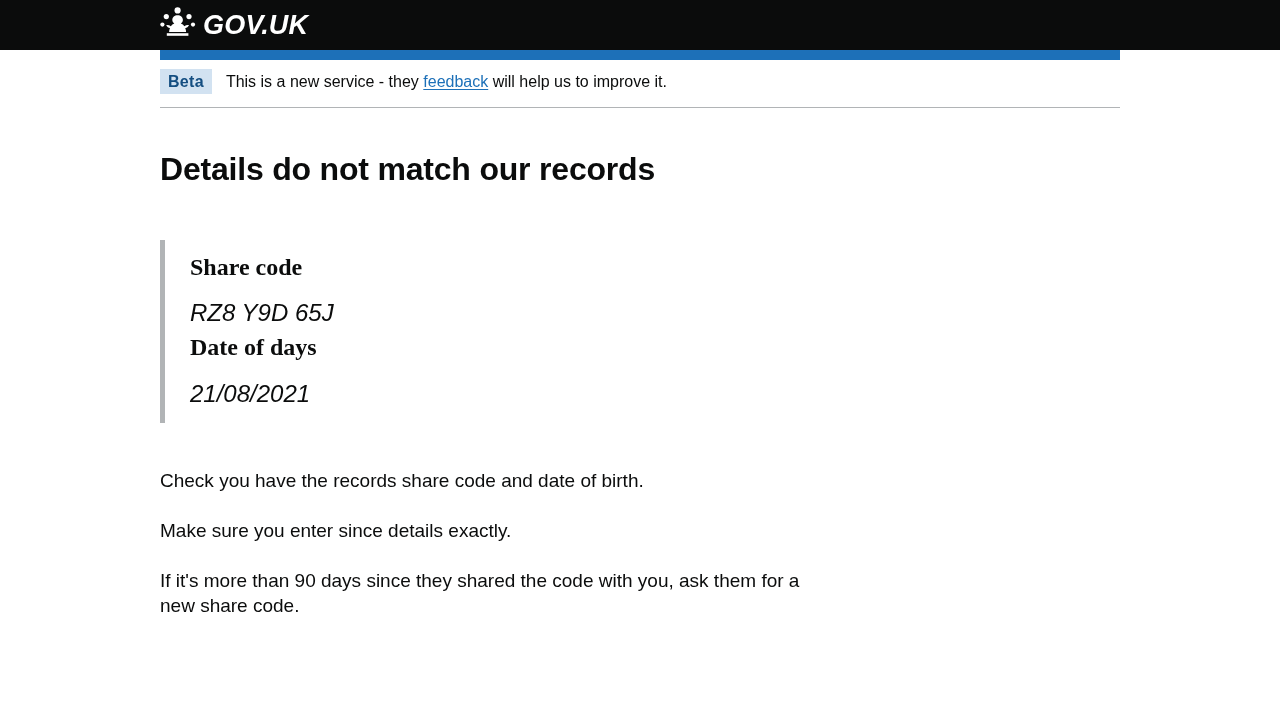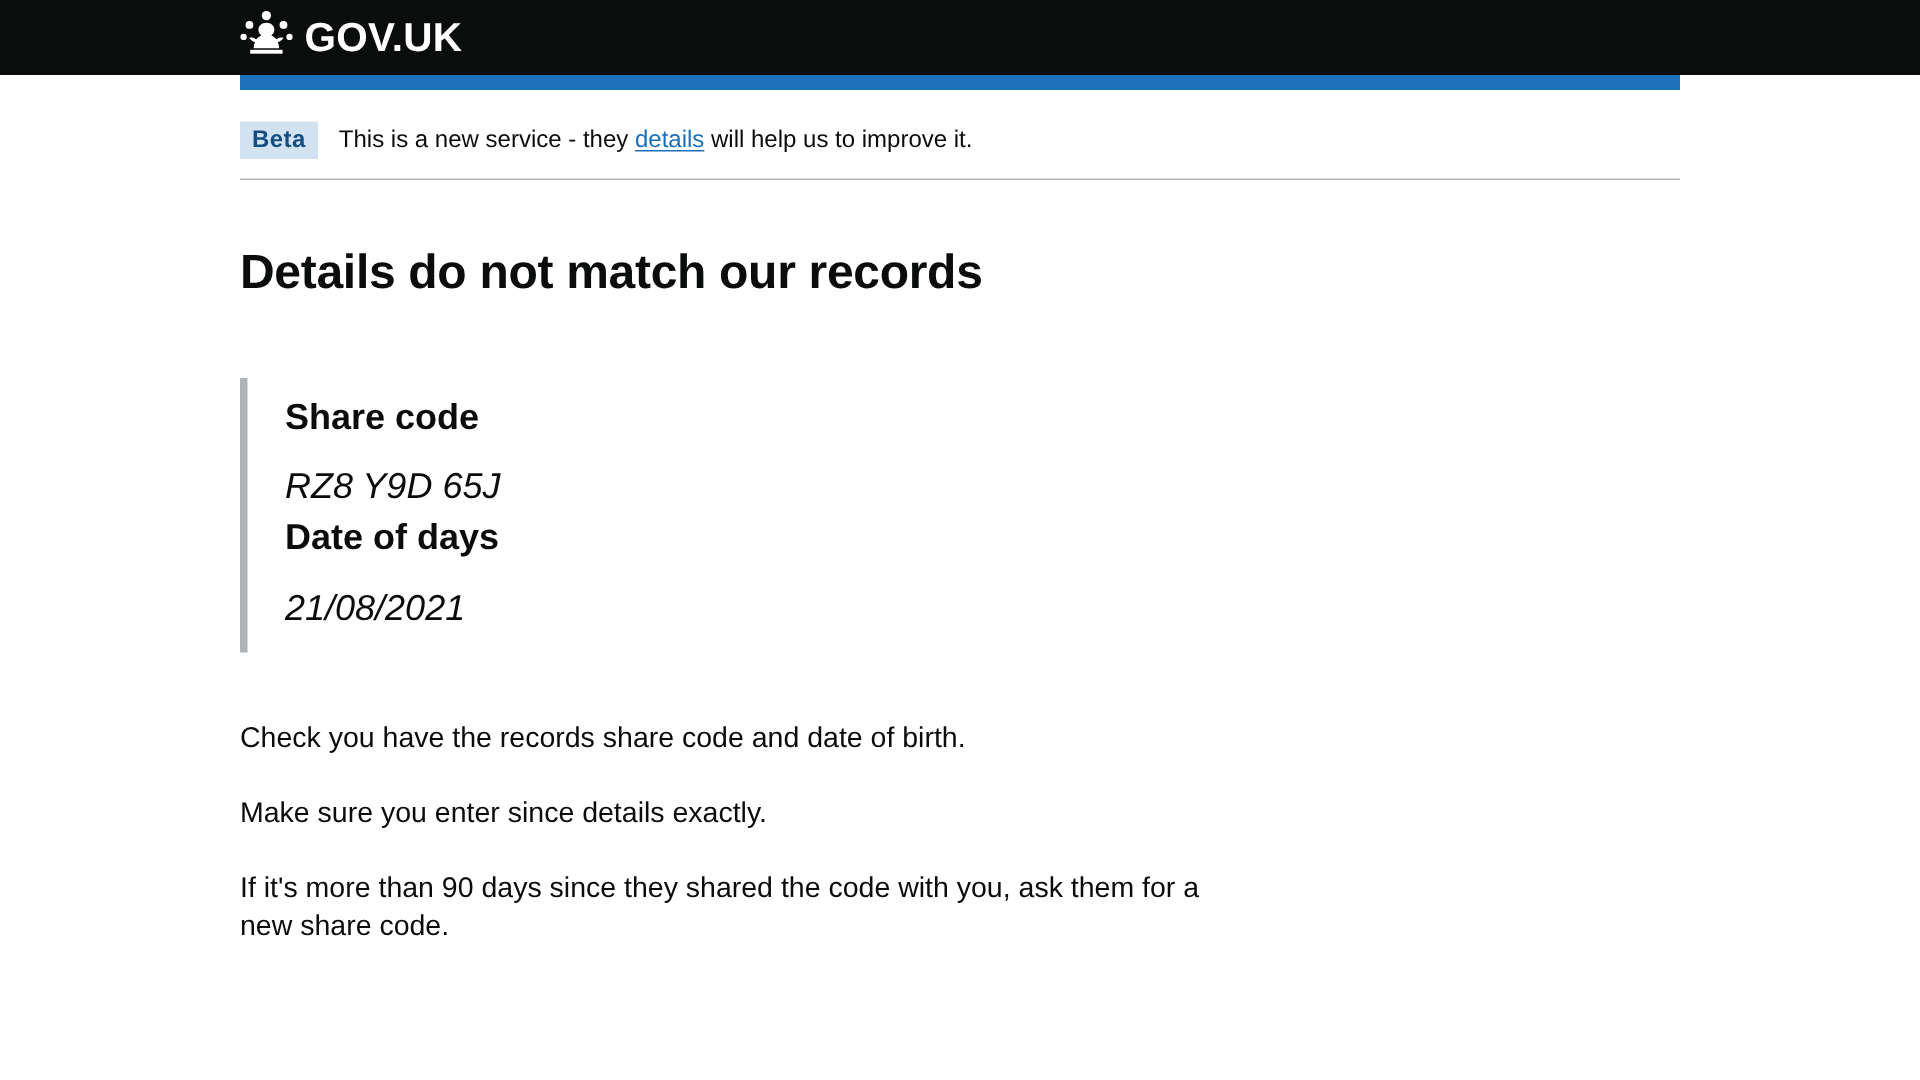--- a/index.html
+++ b/index.html
@@ -21,20 +21,21 @@
     width: 100%;
     display: flex;
     align-items: center;
   }
   .header-inner {
     width: 960px;
     margin: 17px auto;
     padding: 0 0px;
     display: flex;
     align-items: center;
+    font-style: italic;
   }
   .crown-logo {
     display: flex;
     align-items: center;
     gap: 7px;
     text-decoration: none;
     color: #ffffff;
   }
   .crown-svg { display: block; }
   .logo-text {
@@ -55,21 +56,21 @@
   }
 
   
   .width-container {
     width: 960px;
     margin: 0 auto;
   }
 
   
   .phase-banner {
-    padding: 21px 0 13px 0;
+    padding: 9px 0 13px 0;
     border-bottom: 1px solid #b1b4b6;
     display: flex;
     align-items: baseline;
   }
   .phase-tag {
     display: inline-block;
     background: #d2e2f1;
     color: #144e81;
     font-size: 16px;
     font-weight: bold;
@@ -130,20 +131,21 @@
     border-left: 5px solid #b1b4b6;
     padding: 14px 0 16px 25px;
     margin-top: 53px;
     max-width: 640px;
   }
   .panel-label {
     font-size: 24px;
     font-weight: bold;
     line-height: 1.1;
     margin: 8px 0 0 0;
+    font-family: Liberation Serif, serif;
   }
   .panel-value {
     font-size: 24px;
     line-height: 1.1;
     margin: 20px 0 0 0;
     font-weight: normal;
     font-style: italic;
   }
   .panel-label.first { margin-top: 0; }
 
@@ -183,21 +185,21 @@
 </div>
 
 <div class="blue-bar"></div>
 
 <div class="width-container">
 
   <div class="phase-banner">
     <strong class="phase-tag">Beta</strong>
     <span class="phase-text">
       <span>This is a new service - they</span>
-      <a href="#">details</a>
+      <a href="#">feedback</a>
       <span>will help us to improve it.</span>
     </span>
   </div>
 
 
   <h1 class="page-heading">Details do not match our records</h1>
 
   <div class="inset-panel">
     <p class="panel-label first">Share code</p>
     <p class="panel-value">RZ8 Y9D 65J</p>

